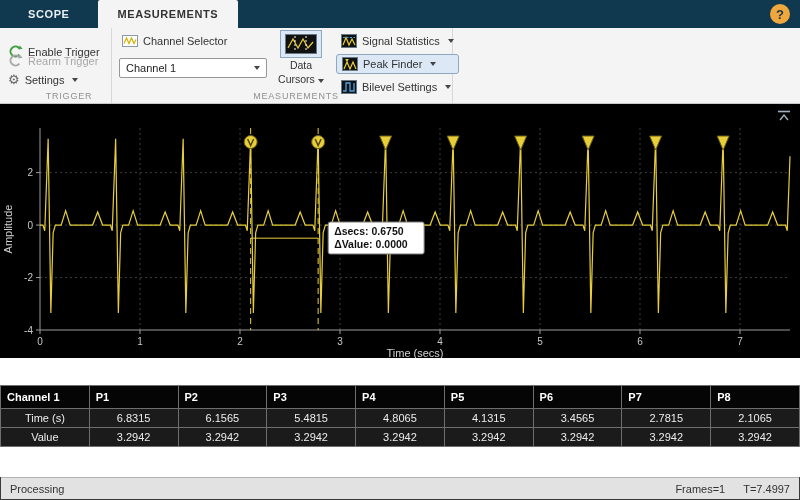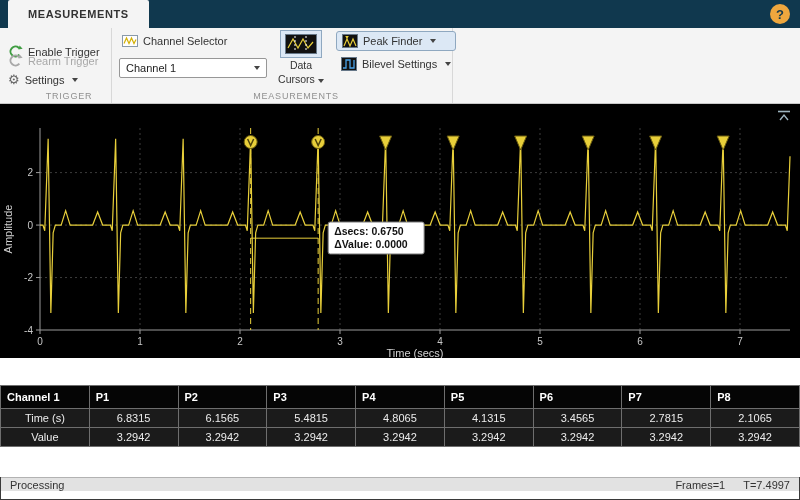--- a/index.html
+++ b/index.html
@@ -55,30 +55,31 @@
   .peaks-panel { position:relative; height:119px; background:#fff; }
   .peaks-title { padding:7px 0 0 10px; font-size:12px; color:#222; }
   table.peaks { position:absolute; left:0; top:27px; width:100%; border-collapse:collapse;
                 table-layout:fixed; }
   table.peaks th { background:#050505; color:#fff; font-size:11px; font-weight:bold; text-align:left;
                    padding:5px 6px; border:1px solid #6e6e6e; }
   table.peaks td { background:#1b1b1b; color:#ececec; font-size:11px; text-align:center;
                    padding:3px 6px; border:1px solid #6e6e6e; }
 
   
-  .statusbar { height:14px; background:#e2e2e2; border-top:1px solid #b2b2b2; display:flex;
+  .statusbar { height:23px; background:#e2e2e2; border-top:1px solid #b2b2b2; display:flex;
                align-items:center; justify-content:space-between; padding:0 10px; font-size:11px; color:#333; }
   .statusbar .right { display:flex; gap:18px; }
 </style>
 </head>
 <body>
 
 <div class="app">
 
   <div class="tabbar">
+    <div class="tab">SCOPE</div>
     <div class="tab active">MEASUREMENTS</div>
     <div class="help-btn">?</div>
   </div>
 
   <div class="toolbar">
     <div class="grp grp-trigger">
       <div class="t-row" style="top:15px;">
         <svg width="15" height="15" viewBox="0 0 15 15">
           <circle cx="7.5" cy="7.5" r="5" fill="none" stroke="#3f9d42" stroke-width="2" stroke-dasharray="24 8" transform="rotate(40 7.5 7.5)"></circle>
           <polygon points="11.6,1.6 14.6,4.8 10.4,5.6" fill="#3f9d42"></polygon>
@@ -122,20 +123,29 @@
             <line x1="21" y1="2" x2="21" y2="18" stroke="#fff" stroke-dasharray="2,2"></line>
           </svg>
         </div>
         <div class="dc-line">Data</div>
         <div class="dc-line">
           <span>Cursors</span><span class="caret"></span>
         </div>
       </div>
 
       <div class="stack">
+        <div class="s-row">
+          <svg width="16" height="14" viewBox="0 0 16 14">
+            <rect x="0.5" y="0.5" width="15" height="13" fill="#111" stroke="#667788"></rect>
+            <polyline points="2,11 5,3.5 8,11 11,5 14,11" stroke="#e8cf3a" fill="none" stroke-width="1.2"></polyline>
+            <line x1="2" y1="3.5" x2="14" y2="3.5" stroke="#4aa3e8" stroke-dasharray="2,1.5"></line>
+          </svg>
+          <span>Signal Statistics</span>
+          <span class="caret"></span>
+        </div>
         <div class="s-row pressed">
           <svg width="16" height="14" viewBox="0 0 16 14">
             <rect x="0.5" y="0.5" width="15" height="13" fill="#111" stroke="#667788"></rect>
             <polyline points="2,12 5,5 8,12 11,5 14,12" stroke="#e8cf3a" fill="none" stroke-width="1.2"></polyline>
             <polygon points="3.2,2 6.8,2 5,5" fill="#e8cf3a"></polygon>
           </svg>
           <span>Peak Finder</span>
           <span class="caret"></span>
         </div>
         <div class="s-row">

